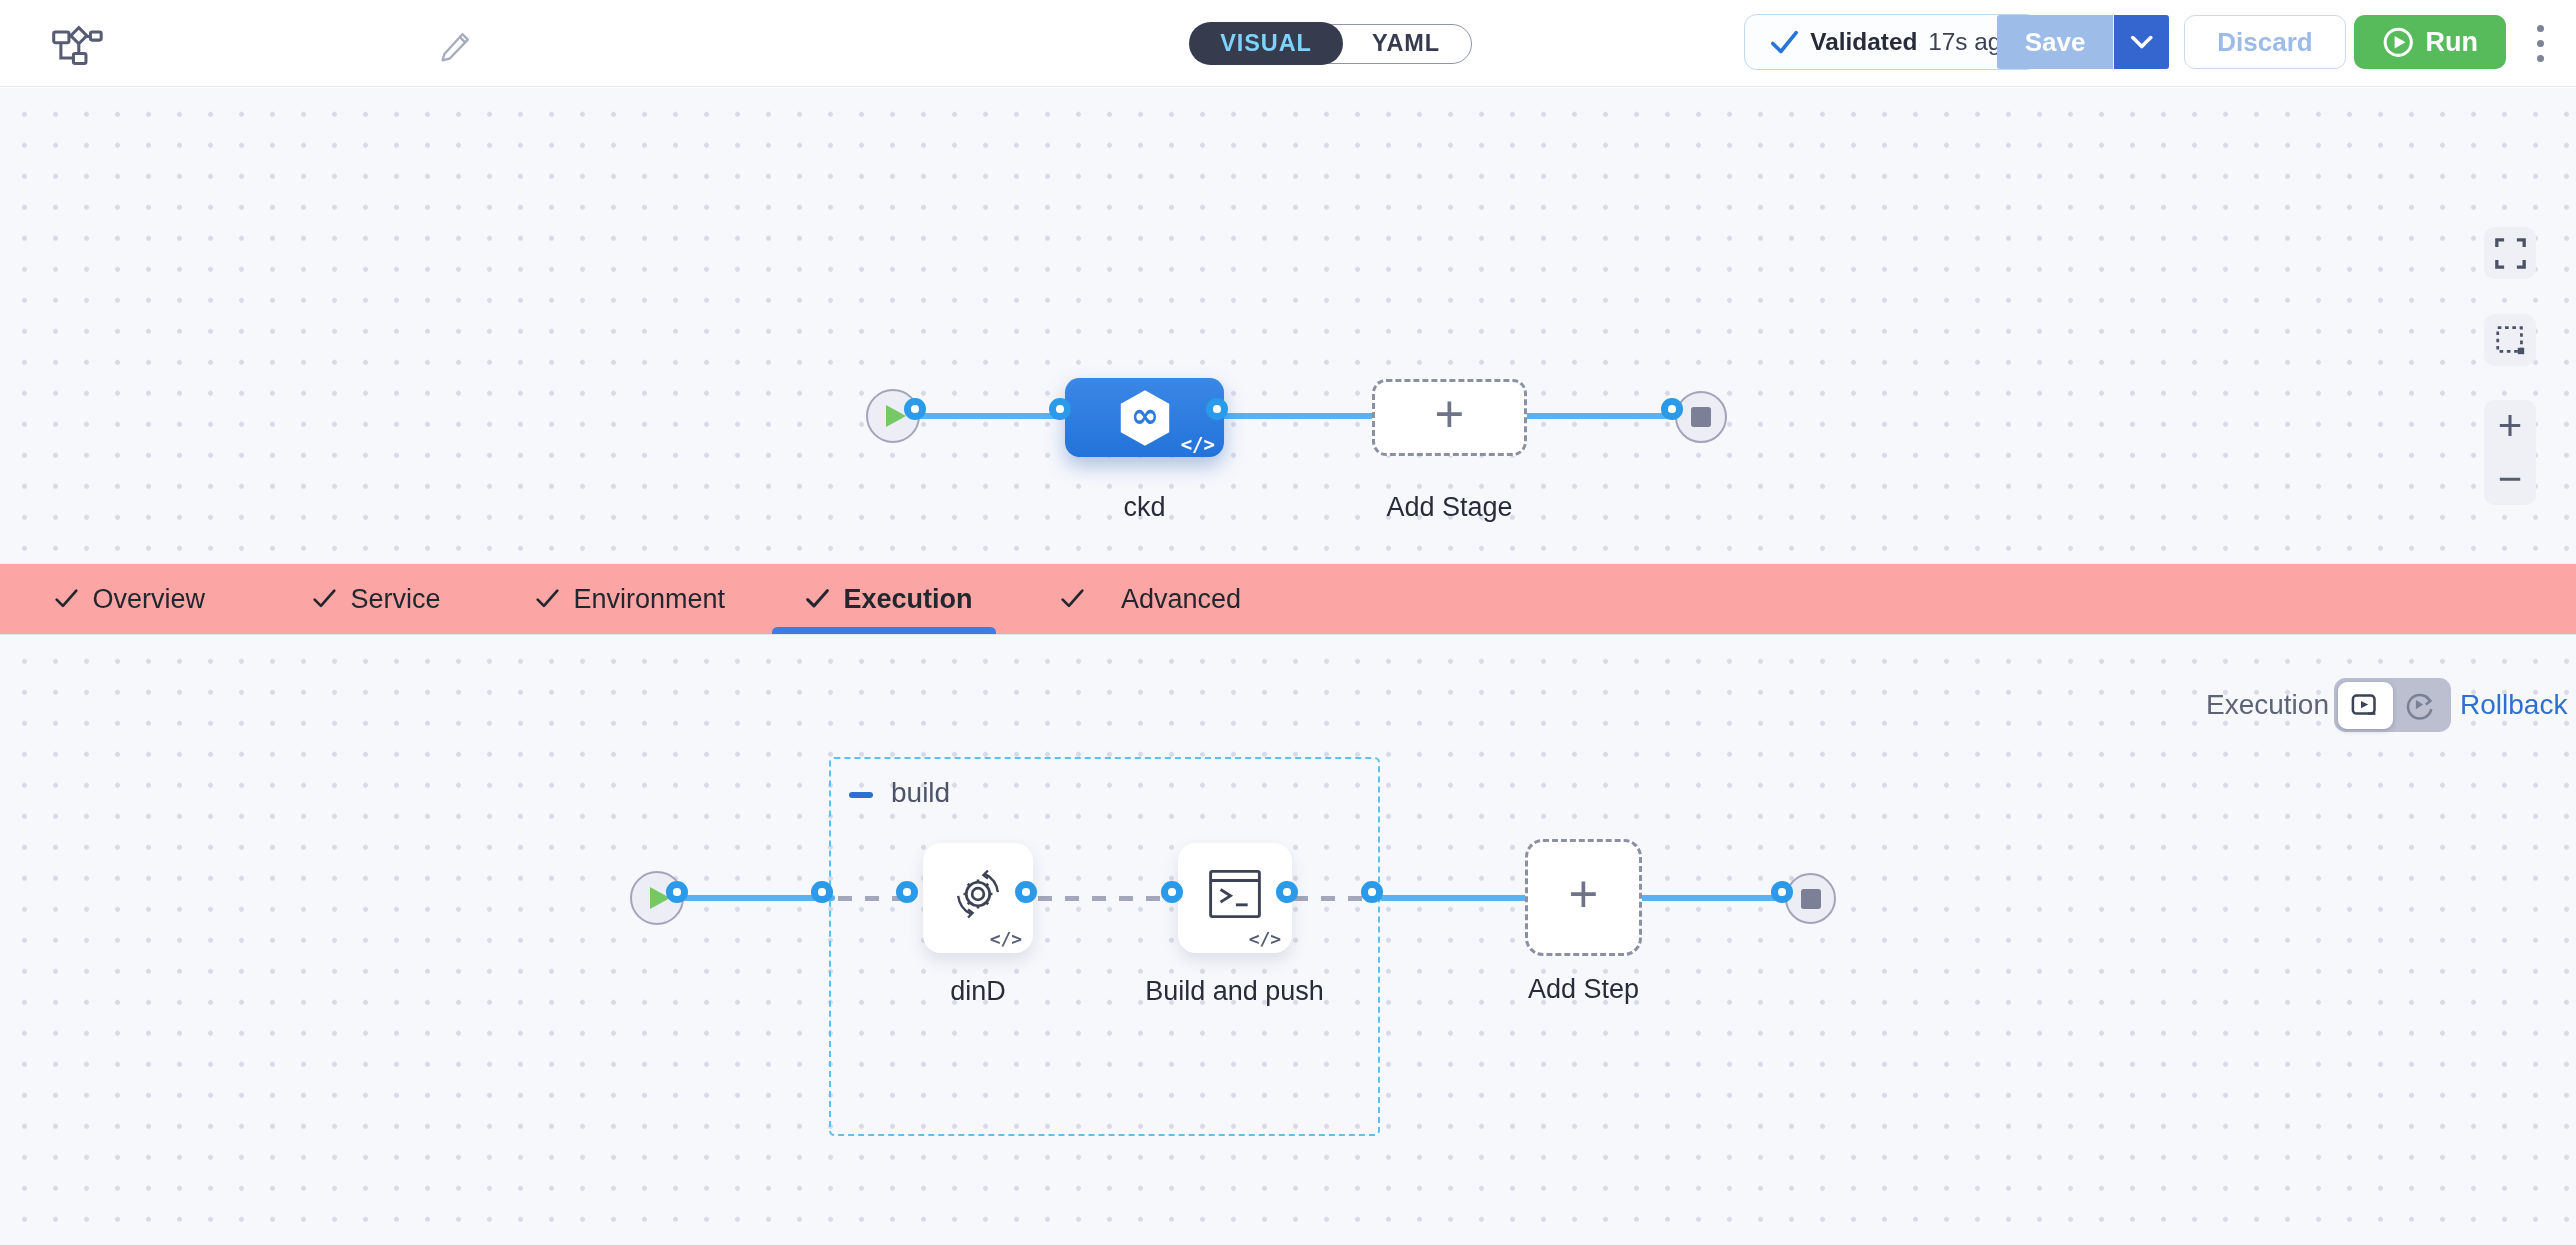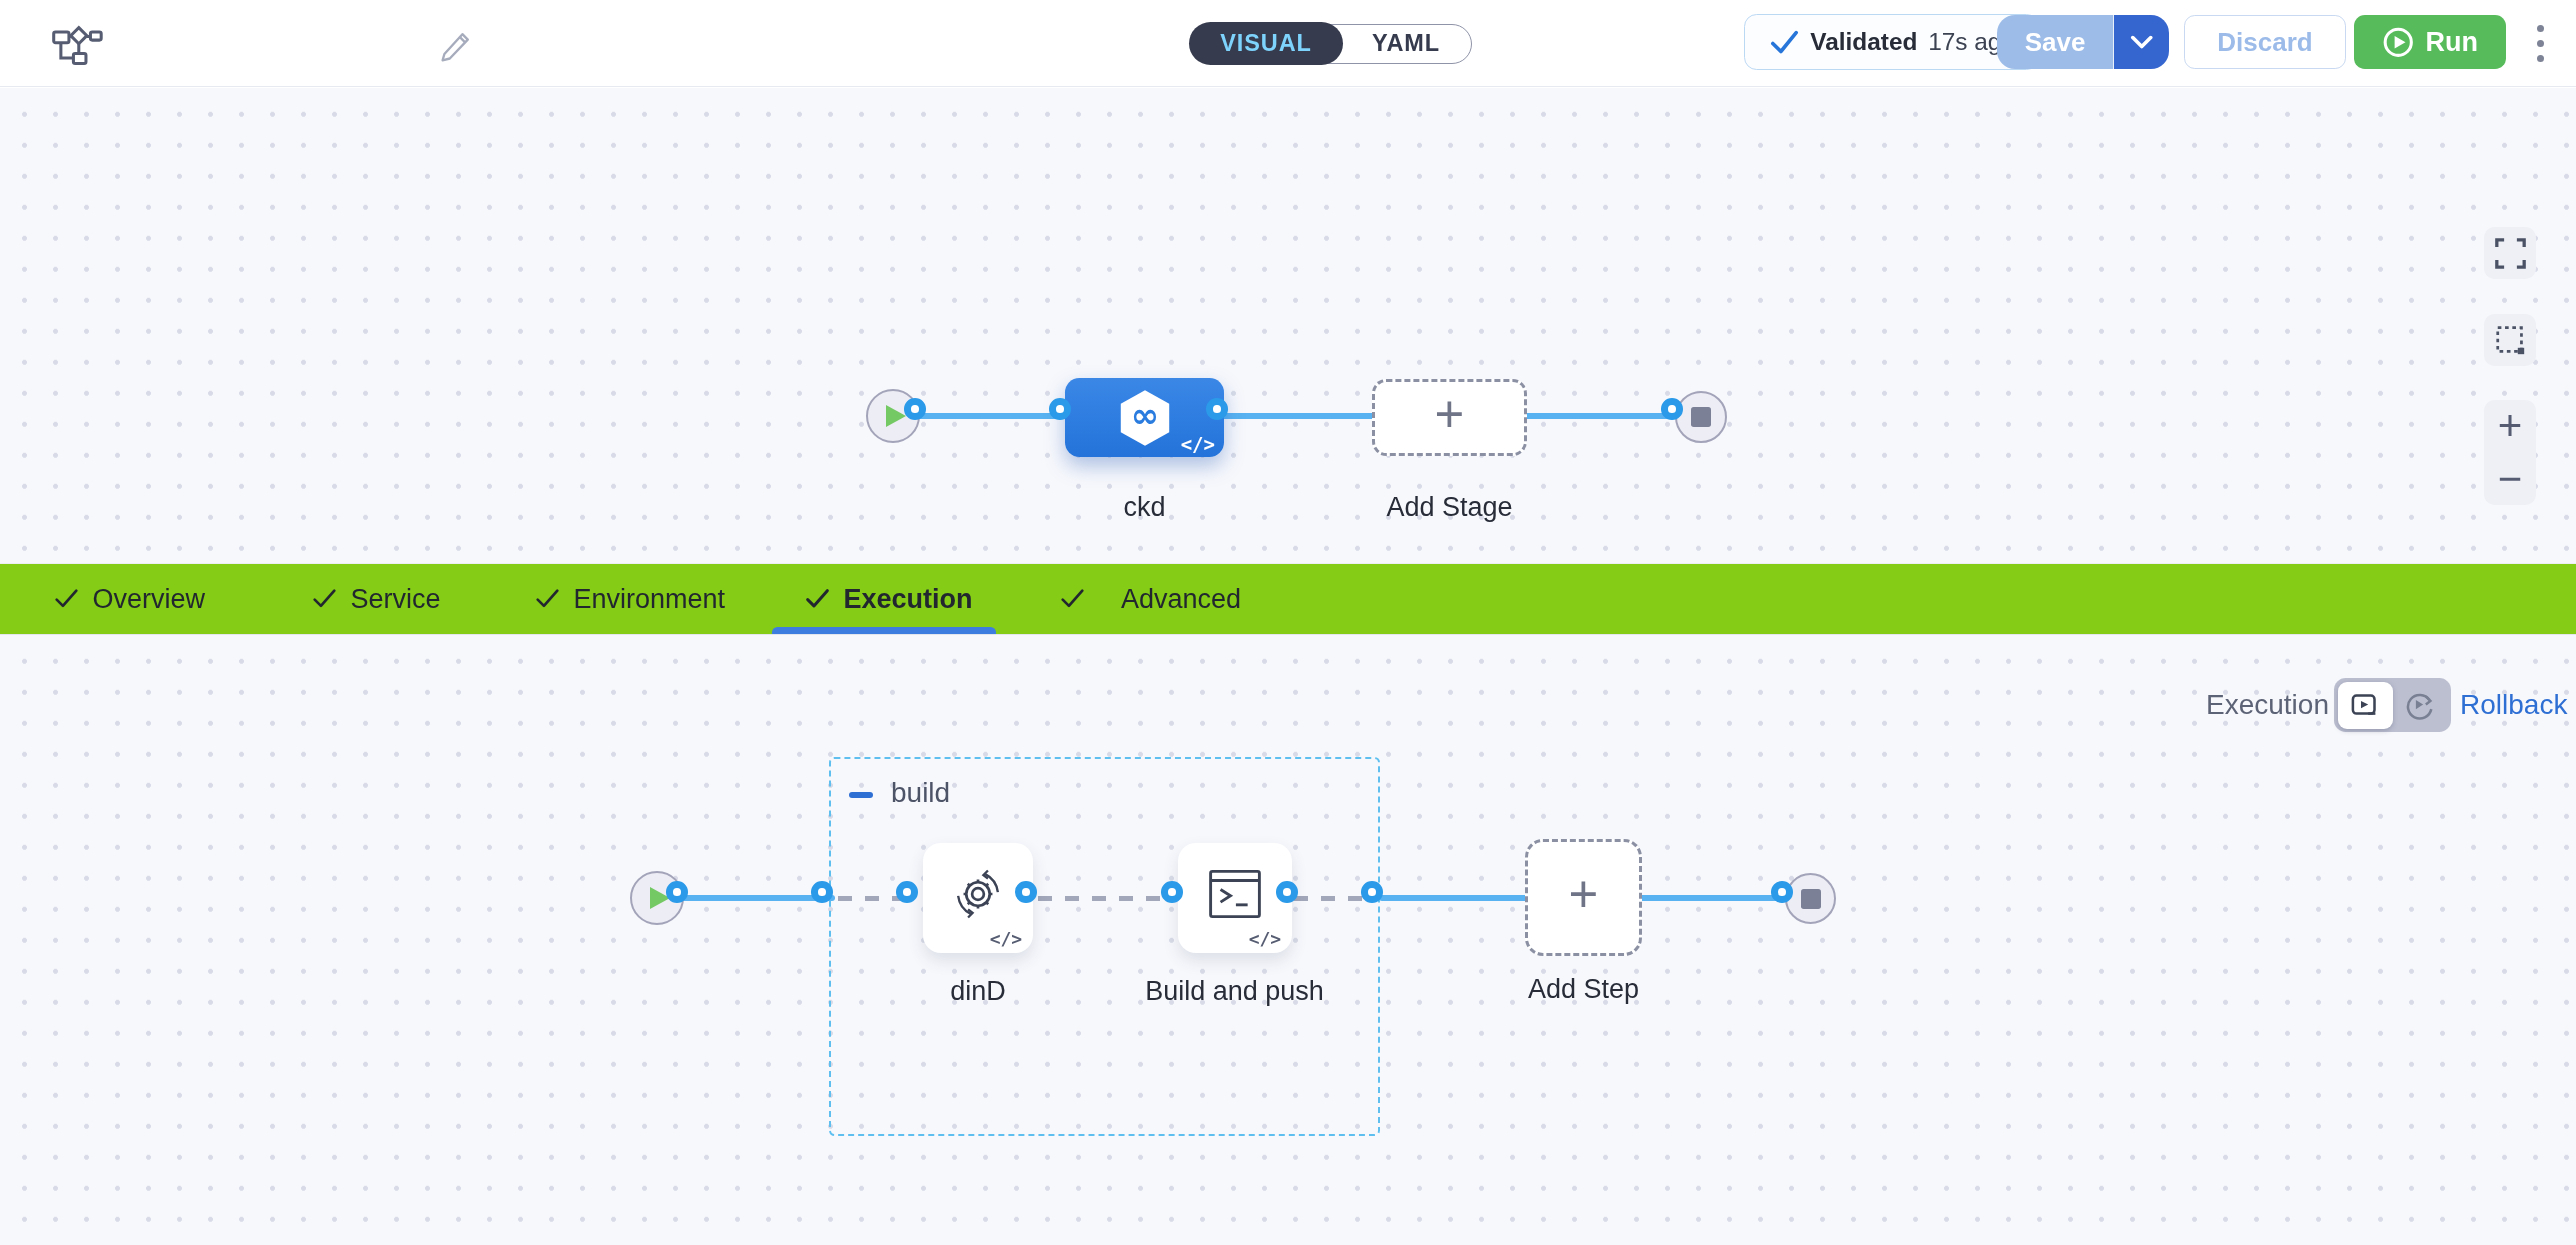--- a/index.html
+++ b/index.html
@@ -18,21 +18,21 @@
   .mode-seg { height:40px; display:flex; align-items:center; justify-content:center; padding:0 31px;
               font-size:23.5px; font-weight:700; letter-spacing:0.9px; cursor:pointer; }
   #mode-visual { background:#363b4d; color:#7dd3fc; border-radius:21.7px; margin:-1.8px; height:43px; }
   #mode-yaml { color:#363b4d; }
 
   #validated-chip { position:absolute; left:1744px; top:14.4px; height:56px; display:flex; align-items:center; gap:10.8px;
                     padding:0 23.5px; border:1.8px solid #bcd9f4; border-radius:12.6px; background:#fbfdff; }
   #validated-chip .vlabel { font-size:24.4px; font-weight:700; color:#272c38; }
   #validated-chip .vtime  { font-size:24.4px; color:#3c4252; }
 
-  #save-split { position:absolute; left:1997px; top:15.3px; height:54px; display:flex; border-radius:18px; overflow:hidden; }
+  #save-split { position:absolute; left:1997px; top:15.3px; height:54px; display:flex; border-radius:3px; overflow:hidden; }
   #save-main { width:116px; background:#9dbce8; color:#ffffff; font-size:26px; font-weight:700;
                display:flex; align-items:center; justify-content:center; cursor:default; }
   #save-caret { width:56px; background:#3565cf; display:flex; align-items:center; justify-content:center;
                 border-left:1.8px solid #e9f0fa; cursor:pointer; }
 
   #discard-btn { position:absolute; left:2184px; top:15.3px; width:162px; height:54px; background:#ffffff;
                  border:1.8px solid #c9d9f1; border-radius:10.8px; color:#9cbbe9; font-size:26px; font-weight:700;
                  display:flex; align-items:center; justify-content:center; cursor:pointer; }
 
   #run-btn { position:absolute; left:2354px; top:15.3px; width:152px; height:54px; background:#58bb5b;
@@ -76,21 +76,21 @@
                 display:flex; align-items:center; justify-content:center; cursor:pointer; }
   .plus-glyph { font-size:51px; font-weight:400; color:#6f7487; line-height:1; margin-top:-5.4px; }
 
   
   .ctl { position:absolute; left:2484px; width:52px; background:#eef0f6; border-radius:10.8px; z-index:10;
          display:flex; align-items:center; justify-content:center; cursor:pointer; }
   #ctl-zoom { flex-direction:column; justify-content:space-around; }
   .zoom-glyph { font-size:42px; color:#565d72; font-weight:300; line-height:1; cursor:pointer; }
 
   
-  #tabbar { position:absolute; left:0; top:563px; width:2576px; height:72px; background:#84cc16;
+  #tabbar { position:absolute; left:0; top:563px; width:2576px; height:72px; background:#fca5a5;
             border-top:1.8px solid #eceef3; border-bottom:1.8px solid #e4e6ee; z-index:30; }
   .tab { position:absolute; top:0; height:70px; display:flex; align-items:center; gap:13.5px; cursor:pointer; }
   .tab span { font-size:27px; color:#22272f; }
   .tab.active span { font-weight:700; }
   #tab-underline { position:absolute; left:772px; top:63px; width:224px; height:7.2px; background:#3d7de0;
                    border-radius:5.4px 5.4px 0 0; }
   #save-template-btn { position:absolute; left:2267px; top:11.7px; width:287px; height:49px;
                        border:2.7px solid #2e6fd4; border-radius:9px; color:#2e6fd4; font-size:26px; font-weight:600;
                        display:flex; align-items:center; justify-content:center; gap:12.6px; background:#ffffff; cursor:pointer; }
 

